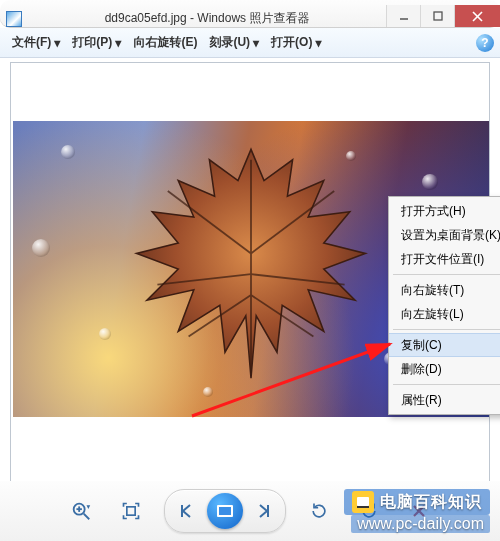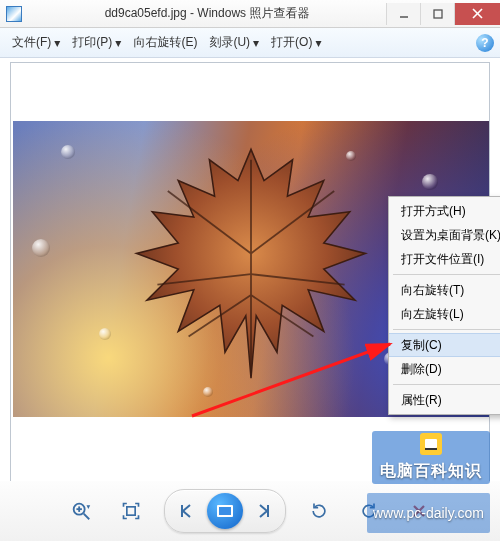--- a/index.html
+++ b/index.html
@@ -1,28 +1,28 @@
 <!DOCTYPE html>
 <html><head>
 <meta charset="utf-8">
 <style>
   * { margin: 0; padding: 0; box-sizing: border-box; font-family: "Microsoft YaHei", "Segoe UI", sans-serif; }
   body { width: 500px; height: 541px; background: #fff; position: relative; overflow: hidden; }
 
-  .titlebar { height: 28px; background: linear-gradient(#fdfdfd, #f3f3f3); display: flex; align-items: center; border-bottom: 1px solid #d0d0d0; }
+  .titlebar { height: 28px; background: linear-gradient(#fdfdfd, #f3f3f3); display: flex; align-items: flex-end; border-bottom: 1px solid #d0d0d0; border-radius: 10px; }
   .titlebar .app-icon { width: 16px; height: 16px; margin: 0 6px; background: linear-gradient(135deg,#5aa9e6,#fff 60%,#5aa9e6); border: 1px solid #3a7bbf; }
   .titlebar .title { flex: 1; text-align: center; font-size: 12px; color: #333; }
   .win-buttons { display: flex; }
   .win-btn { width: 34px; height: 22px; display: flex; align-items: center; justify-content: center; border-left: 1px solid #d8d8d8; background: #f4f4f4; }
   .win-btn.close { background: #c75050; color: #fff; width: 46px; }
   .win-btn svg { stroke: #555; }
   .win-btn.close svg { stroke: #fff; }
 
   .menubar { height: 30px; background: linear-gradient(#f7fbff,#e9f2fb); border-bottom: 1px solid #cfd9e6; display: flex; align-items: center; padding: 0 6px; font-size: 12px; color: #333; }
-  .menu-item { display: flex; align-items: center; padding: 0 6px; height: 100%; }
+  .menu-item { display: flex; align-items: center; padding: 0 6px; height: 100%; font-weight: bold; }
   .chev { margin-left: 3px; }
   .menubar .spacer { flex: 1; }
   .help-icon { width: 18px; height: 18px; border-radius: 50%; background: radial-gradient(circle at 30% 30%, #aee0ff, #1e7bd6); display: flex; align-items: center; justify-content: center; color: #fff; font-size: 12px; font-weight: bold; }
 
   .viewer-frame { margin: 4px 10px 0 10px; border: 1px solid #bfc7d1; height: 430px; background: #fff; display: flex; flex-direction: column; }
   .canvas-wrap { flex: 1; position: relative; background: #fff; overflow: hidden; }
   .photo { position: absolute; left: 2px; right: 0; top: 58px; height: 296px; background:
     radial-gradient(circle at 20% 80%, rgba(255,220,120,0.95), rgba(255,170,60,0.5) 25%, rgba(200,70,40,0) 55%),
     radial-gradient(circle at 85% 75%, rgba(60,80,200,0.9), rgba(60,80,200,0) 55%),
     linear-gradient(100deg, #6a7dbb 0%, #8297cf 25%, #b06a4a 45%, #d0763a 55%, #6a2f33 75%, #2c2f5e 100%);
@@ -37,24 +37,24 @@
 
   .arrow-line { position: absolute; left: 190px; top: 340px; pointer-events: none; }
 
   .toolbar { position: absolute; left: 0; right: 0; bottom: 0; height: 60px; display: flex; align-items: center; justify-content: center; gap: 16px; background: linear-gradient(#fdfdfd,#f1f1f1); }
   .tb-btn { width: 34px; height: 34px; border-radius: 6px; display: flex; align-items: center; justify-content: center; }
   .play-cluster { display: flex; align-items: center; gap: 6px; background: linear-gradient(#fbfbfb,#ececec); border: 1px solid #cfcfcf; border-radius: 20px; padding: 3px 8px; box-shadow: 0 1px 2px rgba(0,0,0,0.12), inset 0 1px 0 #fff; }
   .play-btn { width: 36px; height: 36px; border-radius: 50%; background: radial-gradient(circle at 35% 30%, #59b7ff, #1164c9); display: flex; align-items: center; justify-content: center; box-shadow: 0 1px 3px rgba(0,0,0,0.3); }
   .nav-btn { width: 28px; height: 28px; display: flex; align-items: center; justify-content: center; }
 
   .watermark { position: absolute; right: 10px; bottom: 8px; display: flex; flex-direction: column; align-items: flex-end; color: #fff; text-shadow: 0 1px 2px rgba(0,0,0,0.5); }
-  .wm-row { display: flex; align-items: center; gap: 6px; background: rgba(20,100,200,0.55); padding: 2px 8px; border-radius: 3px; flex-direction: column; }
+  .wm-row { display: flex; align-items: center; gap: 6px; background: rgba(20,100,200,0.55); padding: 2px 8px; border-radius: 3px; }
   .wm-ico { width: 22px; height: 22px; background: #ffcc33; border-radius: 3px; display: flex; align-items: center; justify-content: center; }
   .wm-cn { font-size: 16px; font-weight: bold; letter-spacing: 1px; }
-  .wm-url { font-size: 14px; margin-top: 9px; background: rgba(20,100,200,0.45); padding: 12px 6px; border-radius: 2px; }
+  .wm-url { font-size: 16px; margin-top: 0; background: rgba(20,100,200,0.45); padding: 0 6px; border-radius: 2px; }
 </style>
 </head>
 <body>
 
 <div class="titlebar">
   <div class="app-icon"></div>
   <div class="title">dd9ca05efd.jpg - Windows 照片查看器</div>
   <div class="win-buttons">
     <div class="win-btn">
       <svg width="10" height="10">

